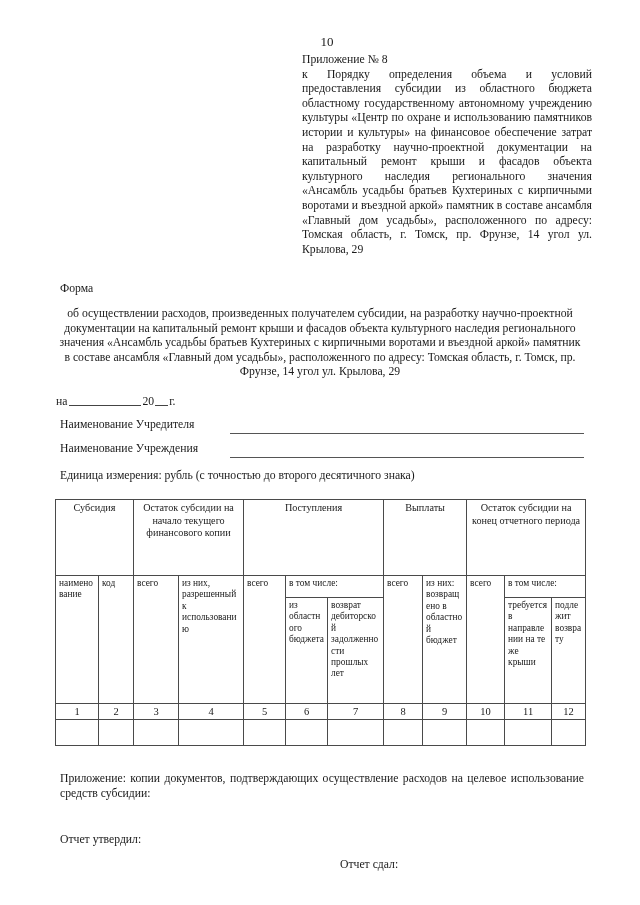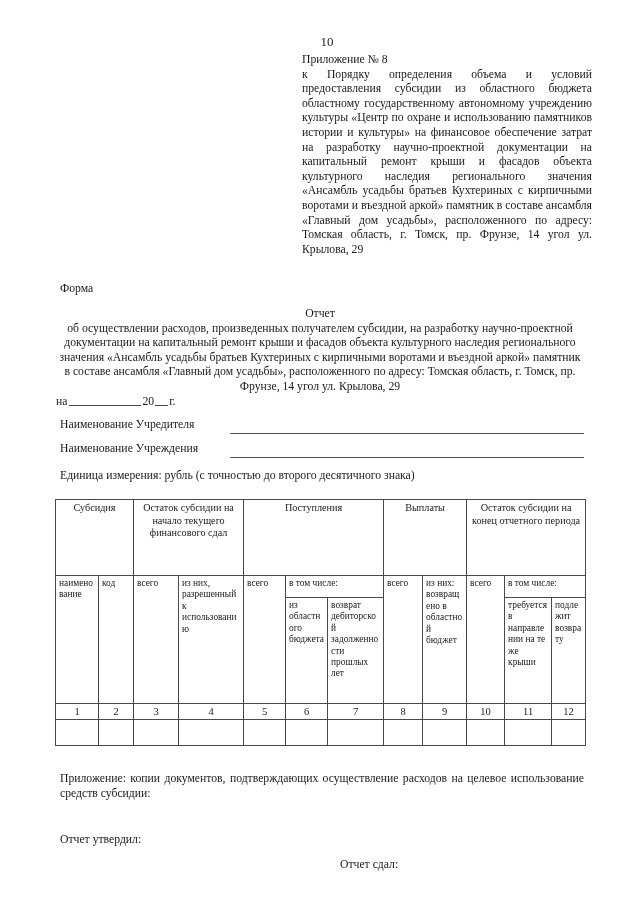--- a/index.html
+++ b/index.html
@@ -214,21 +214,20 @@
   <div class="pageno">10</div>
 
   <div class="appendix">
     <div class="first">Приложение № 8</div>
     <div class="body">к Порядку определения объема и условий предоставления субсидии из областного бюджета областному государственному автономному учреждению культуры «Центр по охране и использованию памятников истории и культуры» на финансовое обеспечение затрат на разработку научно-проектной документации на капитальный ремонт крыши и фасадов объекта культурного наследия регионального значения «Ансамбль усадьбы братьев Кухтериных с кирпичными воротами и въездной аркой» памятник в составе ансамбля «Главный дом усадьбы», расположенного по адресу: Томская область, г. Томск, пр. Фрунзе, 14 угол ул. Крылова, 29</div>
   </div>
 
   <div class="forma">Форма</div>
 
   <div class="title">
-    <span class="ttl">Отчет</span>
     <span class="sub">об осуществлении расходов, произведенных получателем субсидии, на разработку научно-проектной документации на капитальный ремонт крыши и фасадов объекта культурного наследия регионального значения «Ансамбль усадьбы братьев Кухтериных с кирпичными воротами и въездной аркой» памятник в составе ансамбля «Главный дом усадьбы», расположенного по адресу: Томская область, г. Томск, пр. Фрунзе, 14 угол ул. Крылова, 29</span>
   </div>
 
   <div class="dateline">
     <span>на</span><span class="ul-long"></span><span>20</span><span class="ul-short"></span><span>г.</span>
   </div>
 
   <div class="field" id="field-founder">
     <span class="lbl">Наименование Учредителя</span>
     <span class="rule"></span>
@@ -254,21 +253,21 @@
         <col class="w8">
           <col class="w9">
         <col class="w10">
           <col class="w11">
           <col class="w12">
       </colgroup>
       <tbody>
 
         <tr class="h-grp">
           <td class="grp" colspan="2">Субсидия</td>
-          <td class="grp" colspan="2">Остаток субсидии на начало текущего финансового сдал</td>
+          <td class="grp" colspan="2">Остаток субсидии на начало текущего финансового копии</td>
           <td class="grp" colspan="3">Поступления</td>
           <td class="grp" colspan="2">Выплаты</td>
           <td class="grp" colspan="3">Остаток субсидии на конец отчетного периода</td>
         </tr>
 
         <tr class="h-sub1">
           <td class="sub" rowspan="2">наименование</td>
           <td class="sub" rowspan="2">код</td>
           <td class="sub" rowspan="2">всего</td>
           <td class="sub" rowspan="2">из них, разрешенный к использованию</td>

